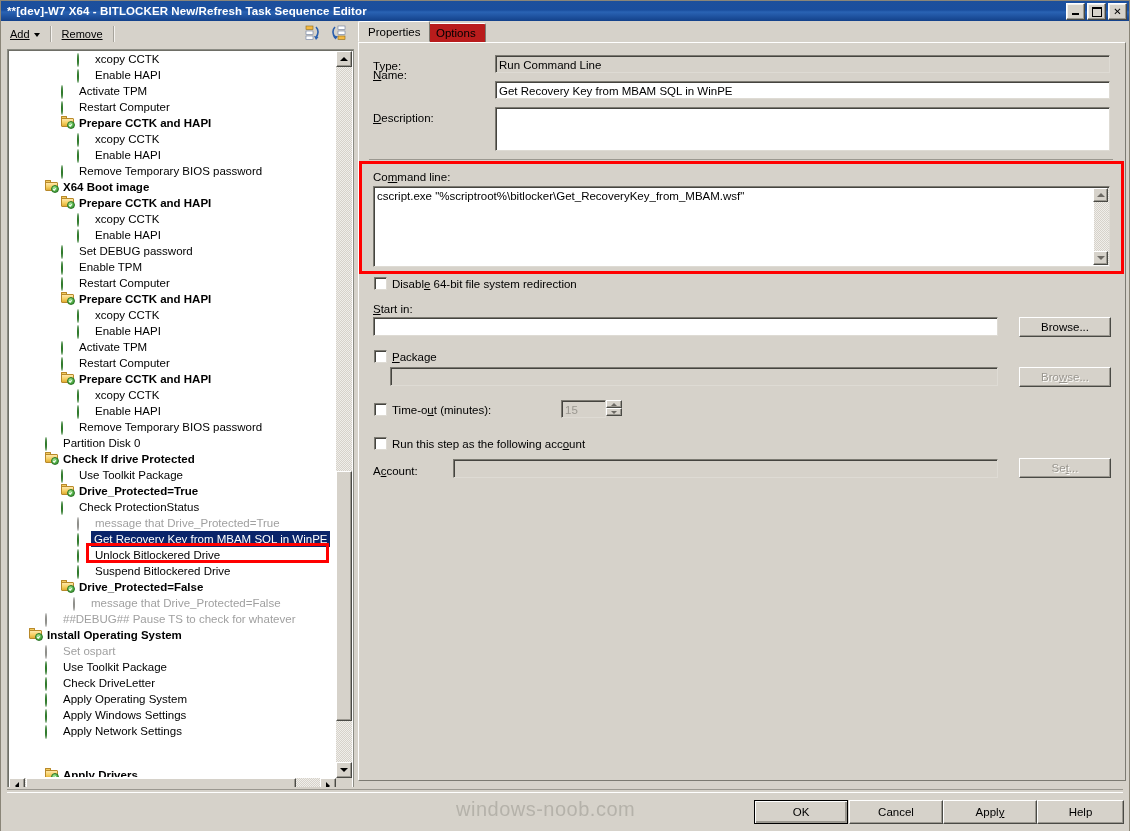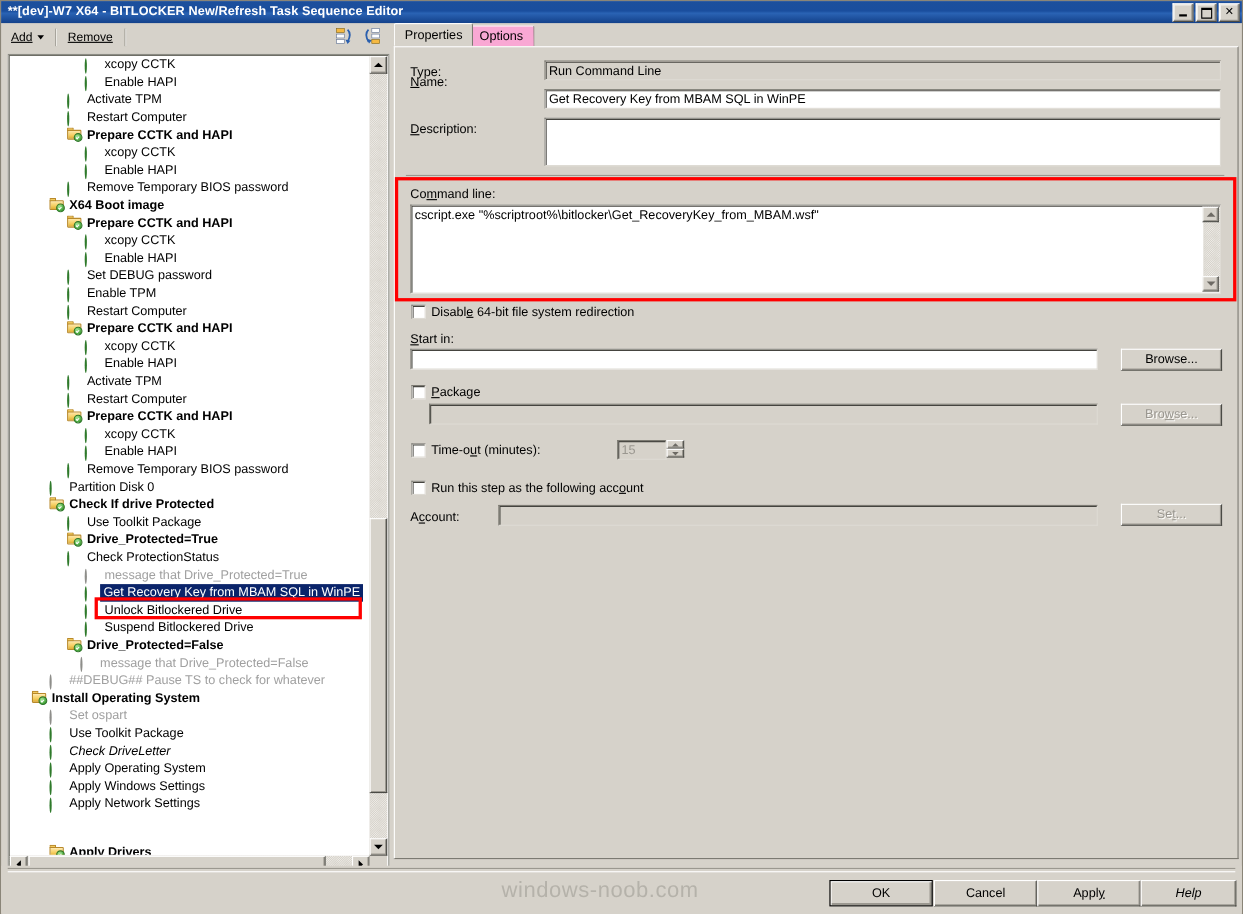--- a/index.html
+++ b/index.html
@@ -179,21 +179,21 @@
     border: 1px solid #fff; border-right-color: #4a4a45; border-bottom-color: #4a4a45;
     box-shadow: inset -1px -1px 0 #9b9890;
     box-sizing: border-box;
   }
 
   
   #tabstrip { position: absolute; left: 357px; top: 22px; width: 770px; height: 19px; }
   .tab {
     position: absolute; top: 0; height: 19px; line-height: 18px;
     padding: 0 9px; font-size: 11.5px;
-    background: #f9a8d4; box-sizing: border-box;
+    background: #b91c1c; box-sizing: border-box;
     border: 1px solid #fff; border-right-color: #7c7a72; border-bottom: none;
     border-radius: 2px 2px 0 0; cursor: default; white-space: nowrap;
   }
   .tab.active {
     top: -2px; height: 21px; line-height: 20px;
     background: #d6d2ca; z-index: 3;
     border-bottom: 1px solid #d6d2ca;
   }
   #tabpage {
     position: absolute; left: 357px; top: 41px; width: 768px; height: 739px;
@@ -474,21 +474,21 @@
           <span class="lbl">Install Operating System</span>
         </div>
         <div class="trow dim" style="padding-left: 36px;">
           <span class="ico"><span class="ico-check off"></span></span>
           <span class="lbl">Set ospart</span>
         </div>
         <div class="trow" style="padding-left: 36px;">
           <span class="ico"><span class="ico-check"></span></span>
           <span class="lbl">Use Toolkit Package</span>
         </div>
-        <div class="trow" style="padding-left: 36px; font-style: italic;">
+        <div class="trow" style="padding-left: 36px;">
           <span class="ico"><span class="ico-check"></span></span>
           <span class="lbl">Check DriveLetter</span>
         </div>
         <div class="trow" style="padding-left: 36px;">
           <span class="ico"><span class="ico-check"></span></span>
           <span class="lbl">Apply Operating System</span>
         </div>
         <div class="trow" style="padding-left: 36px;">
           <span class="ico"><span class="ico-check"></span></span>
           <span class="lbl">Apply Windows Settings</span>
@@ -618,18 +618,18 @@
     <div id="watermark" style="position:absolute; left:455px; top:11px;">windows-noob.com</div>
     <div class="btn default" style="left:753px; top:13px; width:94px; height:24px;">
       <span>OK</span>
     </div>
     <div class="btn" style="left:848px; top:13px; width:94px; height:24px;">
       <span>Cancel</span>
     </div>
     <div class="btn" style="left:942px; top:13px; width:94px; height:24px;">
       <span>Appl<span class="u">y</span></span>
     </div>
-    <div class="btn" style="left:1036px; top:13px; width:87px; height:24px;font-style:italic;">
+    <div class="btn" style="left:1036px; top:13px; width:87px; height:24px;">
       <span>Help</span>
     </div>
   </div>
 
 </div>
 
 </body></html>

